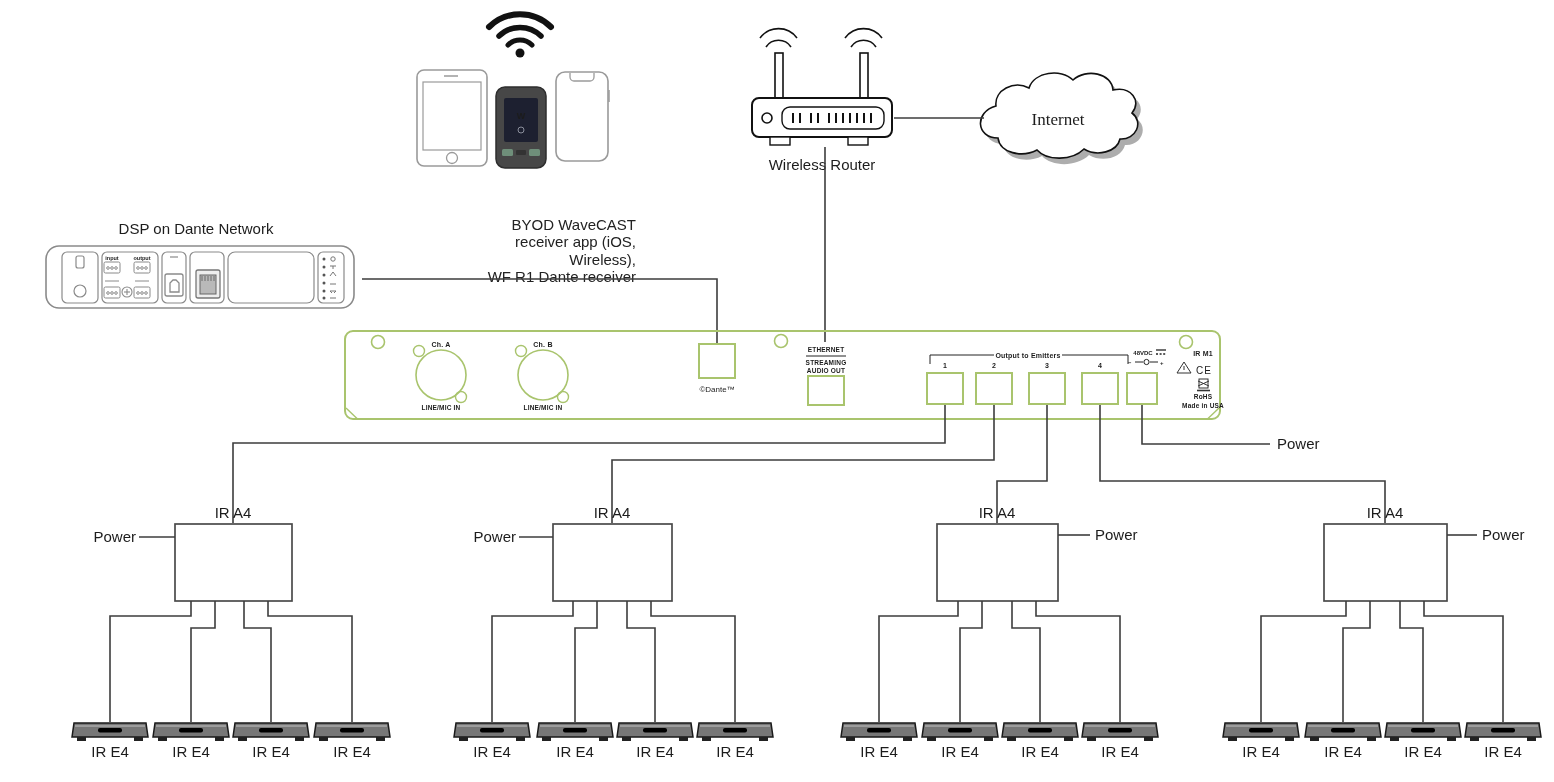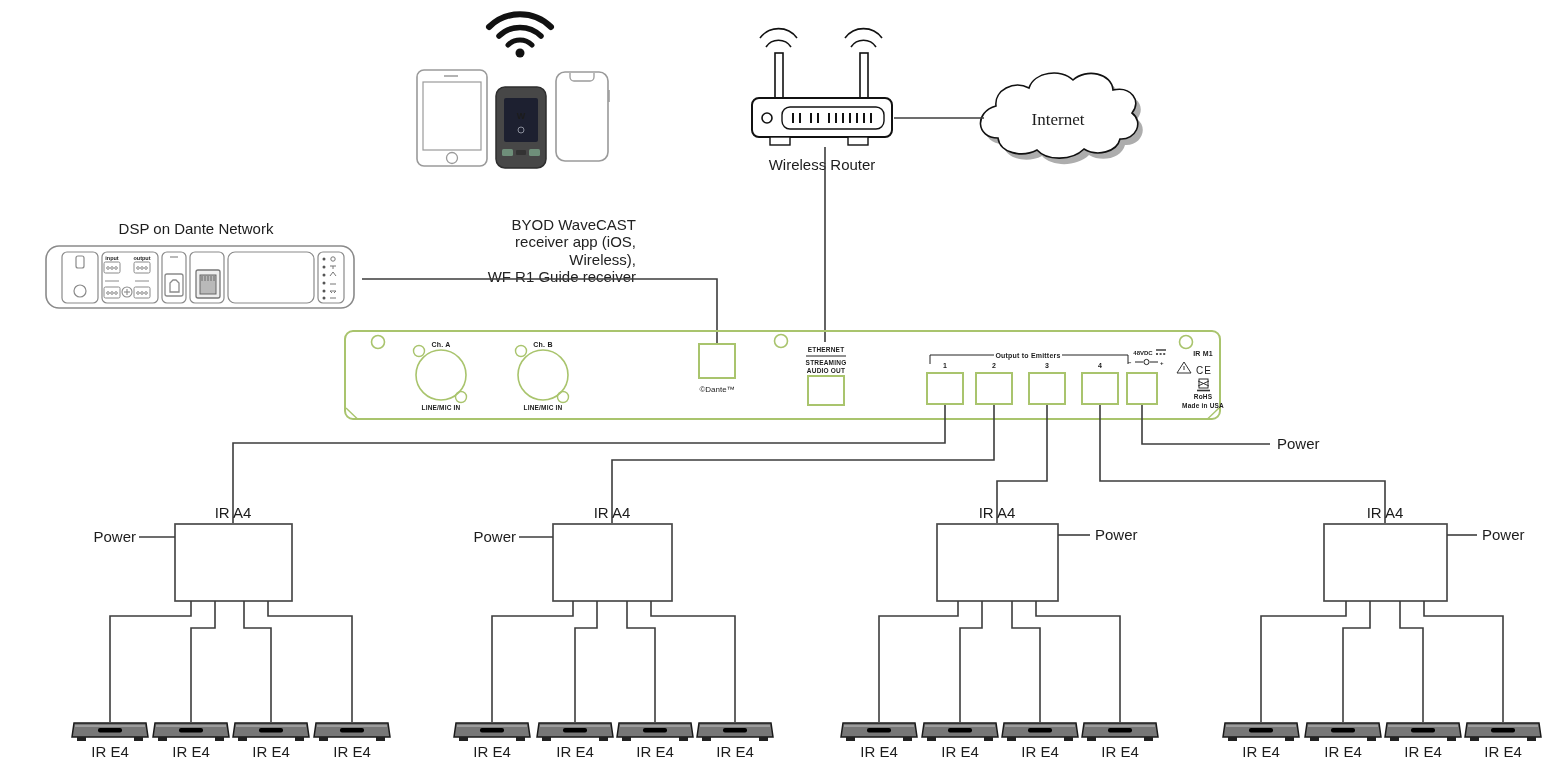--- a/index.html
+++ b/index.html
@@ -24,21 +24,21 @@
 </head>
 <body>
 
 <div id="canvas">
 
 
   <div class="byod-caption">
     <div>BYOD WaveCAST</div>
     <div>receiver app (iOS,</div>
     <div>Wireless),</div>
-    <div>WF R1 Guide receiver</div>
+    <div>WF R1 Dante receiver</div>
   </div>
 
   <svg id="diagram-svg" width="1554" height="782" viewBox="0 0 1554 782">
 
     <g>
       <circle cx="520" cy="53" r="4.5" fill="#111"></circle>
       <path d="M 508 45 A 17 17 0 0 1 532 45" class="blk" stroke-width="5" stroke-linecap="round"></path>
       <path d="M 499 36 A 30 30 0 0 1 541 36" class="blk" stroke-width="5.5" stroke-linecap="round"></path>
       <path d="M 489 27 A 44 44 0 0 1 551 27" class="blk" stroke-width="6" stroke-linecap="round"></path>
     </g>

